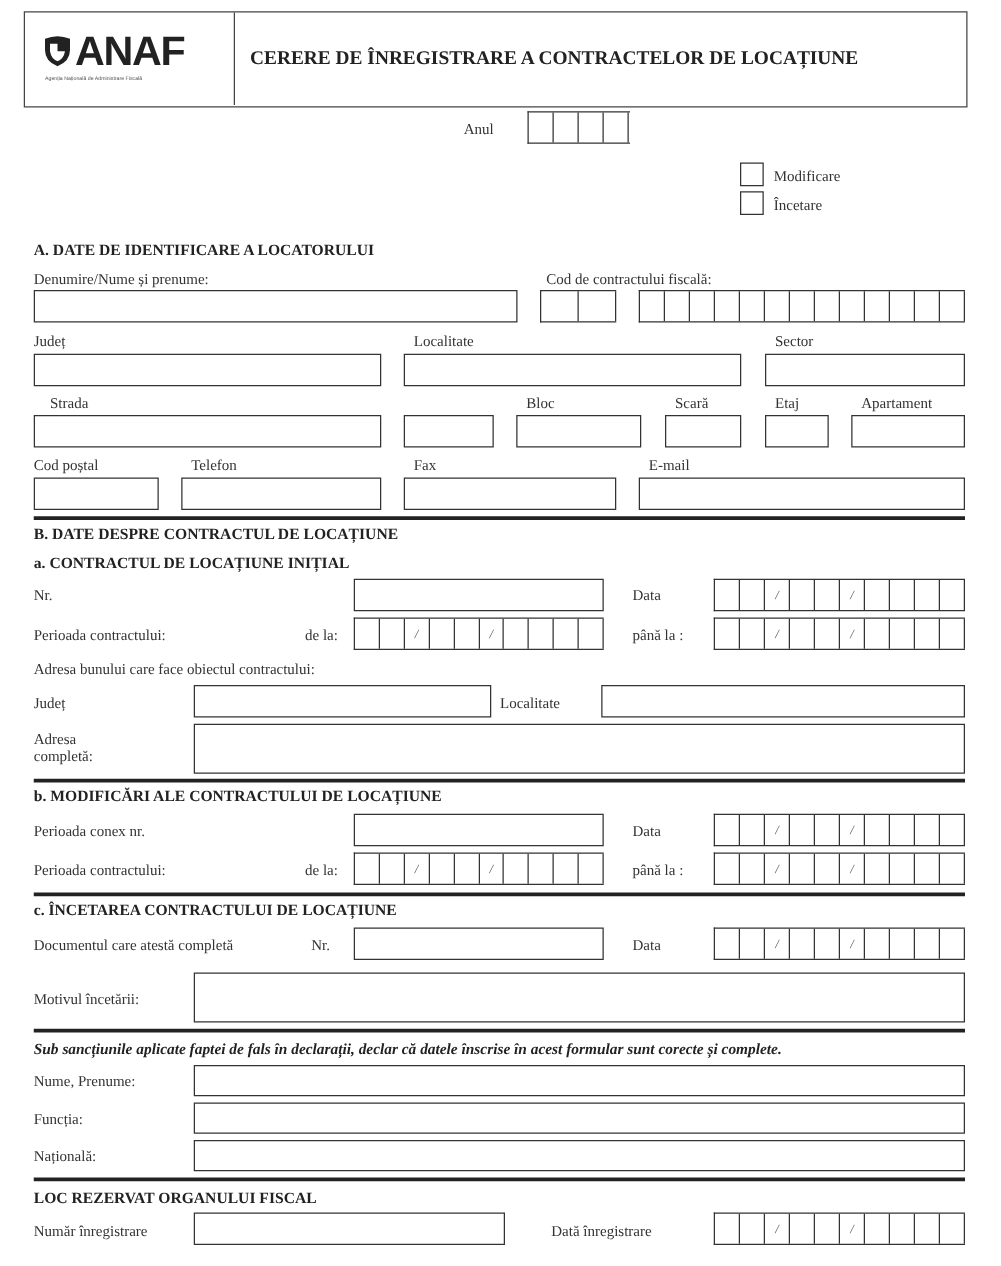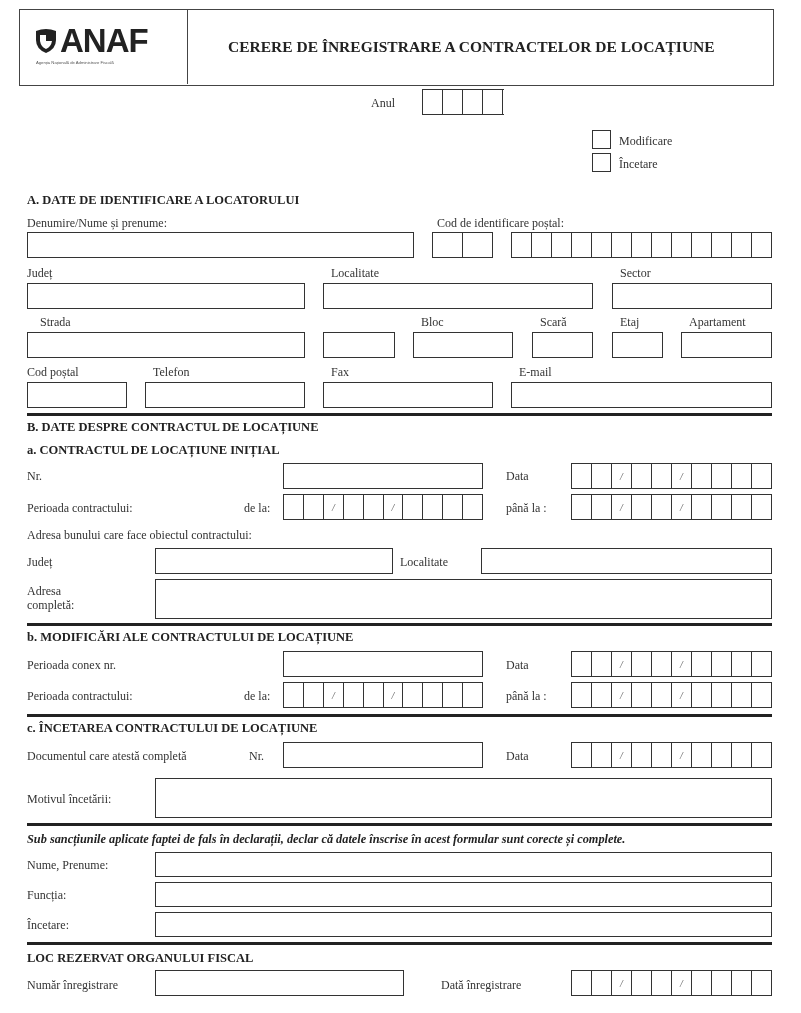--- a/index.html
+++ b/index.html
@@ -20,40 +20,40 @@
 
 <div class="abs" style="left:19px;top:9px;width:755px;height:77px;border:1.5px solid #444;">
   <div class="abs" style="left:0;top:0;width:168px;height:74px;border-right:1.5px solid #444;">
     <svg class="abs" style="left:14px;top:18px;" width="24" height="26" viewBox="0 0 24 26">
       <path d="M2 3 Q12 -1 22 3 L22 12 Q22 21 12 25 Q2 21 2 12 Z" fill="#222"></path>
       <path d="M6 7 L12 7 L12 13 L18 13 Q17 19 12 21 Q7 19 6 13 Z" fill="#fff"></path>
     </svg>
     <div class="abs" style="left:40px;top:12px;font-family:'Liberation Sans',sans-serif;font-weight:bold;font-size:33px;letter-spacing:-1px;color:#222;">ANAF</div>
     <div class="abs" style="left:16px;top:50px;font-family:'Liberation Sans',sans-serif;font-size:4.2px;color:#555;white-space:nowrap;">Agenția Națională de Administrare Fiscală</div>
   </div>
-  <div class="abs" style="left:208px;top:28px;font-weight:bold;font-size:15.5px;color:#222;white-space:nowrap;">CERERE DE ÎNREGISTRARE A CONTRACTELOR DE LOCAȚIUNE</div>
+  <div class="abs" style="left:180px;top:28px;font-weight:bold;font-size:15.5px;color:#222;white-space:nowrap;">CERERE DE ÎNREGISTRARE A CONTRACTELOR DE LOCAȚIUNE</div>
 </div>
 
 <div class="lbl" style="left:371px;top:96px;">Anul</div>
 <div class="cells" style="left:422px;top:89px;width:82px;height:26px;">
   <div class="c" style="width:20px"></div>
   <div class="c" style="width:20px"></div>
   <div class="c" style="width:20px"></div>
   <div class="c" style="width:20px"></div>
 </div>
 
 <div class="chk" style="left:592px;top:130px;"></div>
 <div class="lbl" style="left:619px;top:134px;">Modificare</div>
 <div class="chk" style="left:592px;top:153px;"></div>
 <div class="lbl" style="left:619px;top:157px;">Încetare</div>
 
 <div class="hdr" style="left:27px;top:193px;">A. DATE DE IDENTIFICARE A LOCATORULUI</div>
 <div class="lbl" style="left:27px;top:216px;">Denumire/Nume și prenume:</div>
 <input class="box" style="left: 27px; top: 232px; width: 387px; height: 26px;">
-<div class="lbl" style="left:437px;top:216px;">Cod de identificare poștal:</div>
+<div class="lbl" style="left:437px;top:216px;">Cod de contractului fiscală:</div>
 <div class="cells" style="left:432px;top:232px;width:61px;height:26px;">
   <div class="c" style="width:30px"></div>
   <div class="c" style="width:30px"></div>
 </div>
 <div class="cells" style="left:511px;top:232px;width:261px;height:26px;" id="cif">
     <div class="c" style="width: 20px;"></div>
     <div class="c" style="width: 20px;"></div>
     <div class="c" style="width: 20px;"></div>
     <div class="c" style="width: 20px;"></div>
     <div class="c" style="width: 20px;"></div>
@@ -249,21 +249,21 @@
 <div class="lbl" style="left:27px;top:792px;">Motivul încetării:</div>
 <input class="box" style="left: 155px; top: 778px; width: 617px; height: 40px;">
 
 <div class="rule" style="top:823px;"></div>
 
 <div class="abs" style="left:27px;top:832px;font-weight:bold;font-style:italic;font-size:12.3px;white-space:nowrap;color:#222;">Sub sancțiunile aplicate faptei de fals în declarații, declar că datele înscrise în acest formular sunt corecte și complete.</div>
 <div class="lbl" style="left:27px;top:858px;">Nume, Prenume:</div>
 <input class="box" style="left: 155px; top: 852px; width: 617px; height: 25px;">
 <div class="lbl" style="left:27px;top:888px;">Funcția:</div>
 <input class="box" style="left: 155px; top: 882px; width: 617px; height: 25px;">
-<div class="lbl" style="left:27px;top:918px;">Încetare:</div>
+<div class="lbl" style="left:27px;top:918px;">Națională:</div>
 <input class="box" style="left: 155px; top: 912px; width: 617px; height: 25px;">
 
 <div class="rule" style="top:942px;"></div>
 
 <div class="hdr" style="left:27px;top:951px;">LOC REZERVAT ORGANULUI FISCAL</div>
 <div class="lbl" style="left:27px;top:978px;">Număr înregistrare</div>
 <input class="box" style="left: 155px; top: 970px; width: 249px; height: 26px;">
 <div class="lbl" style="left:441px;top:978px;">Dată înregistrare</div>
 <div class="cells datecells" style="left:571px;top:970px;width:201px;height:26px;">
     <div class="c" style="width: 20px;"></div>

